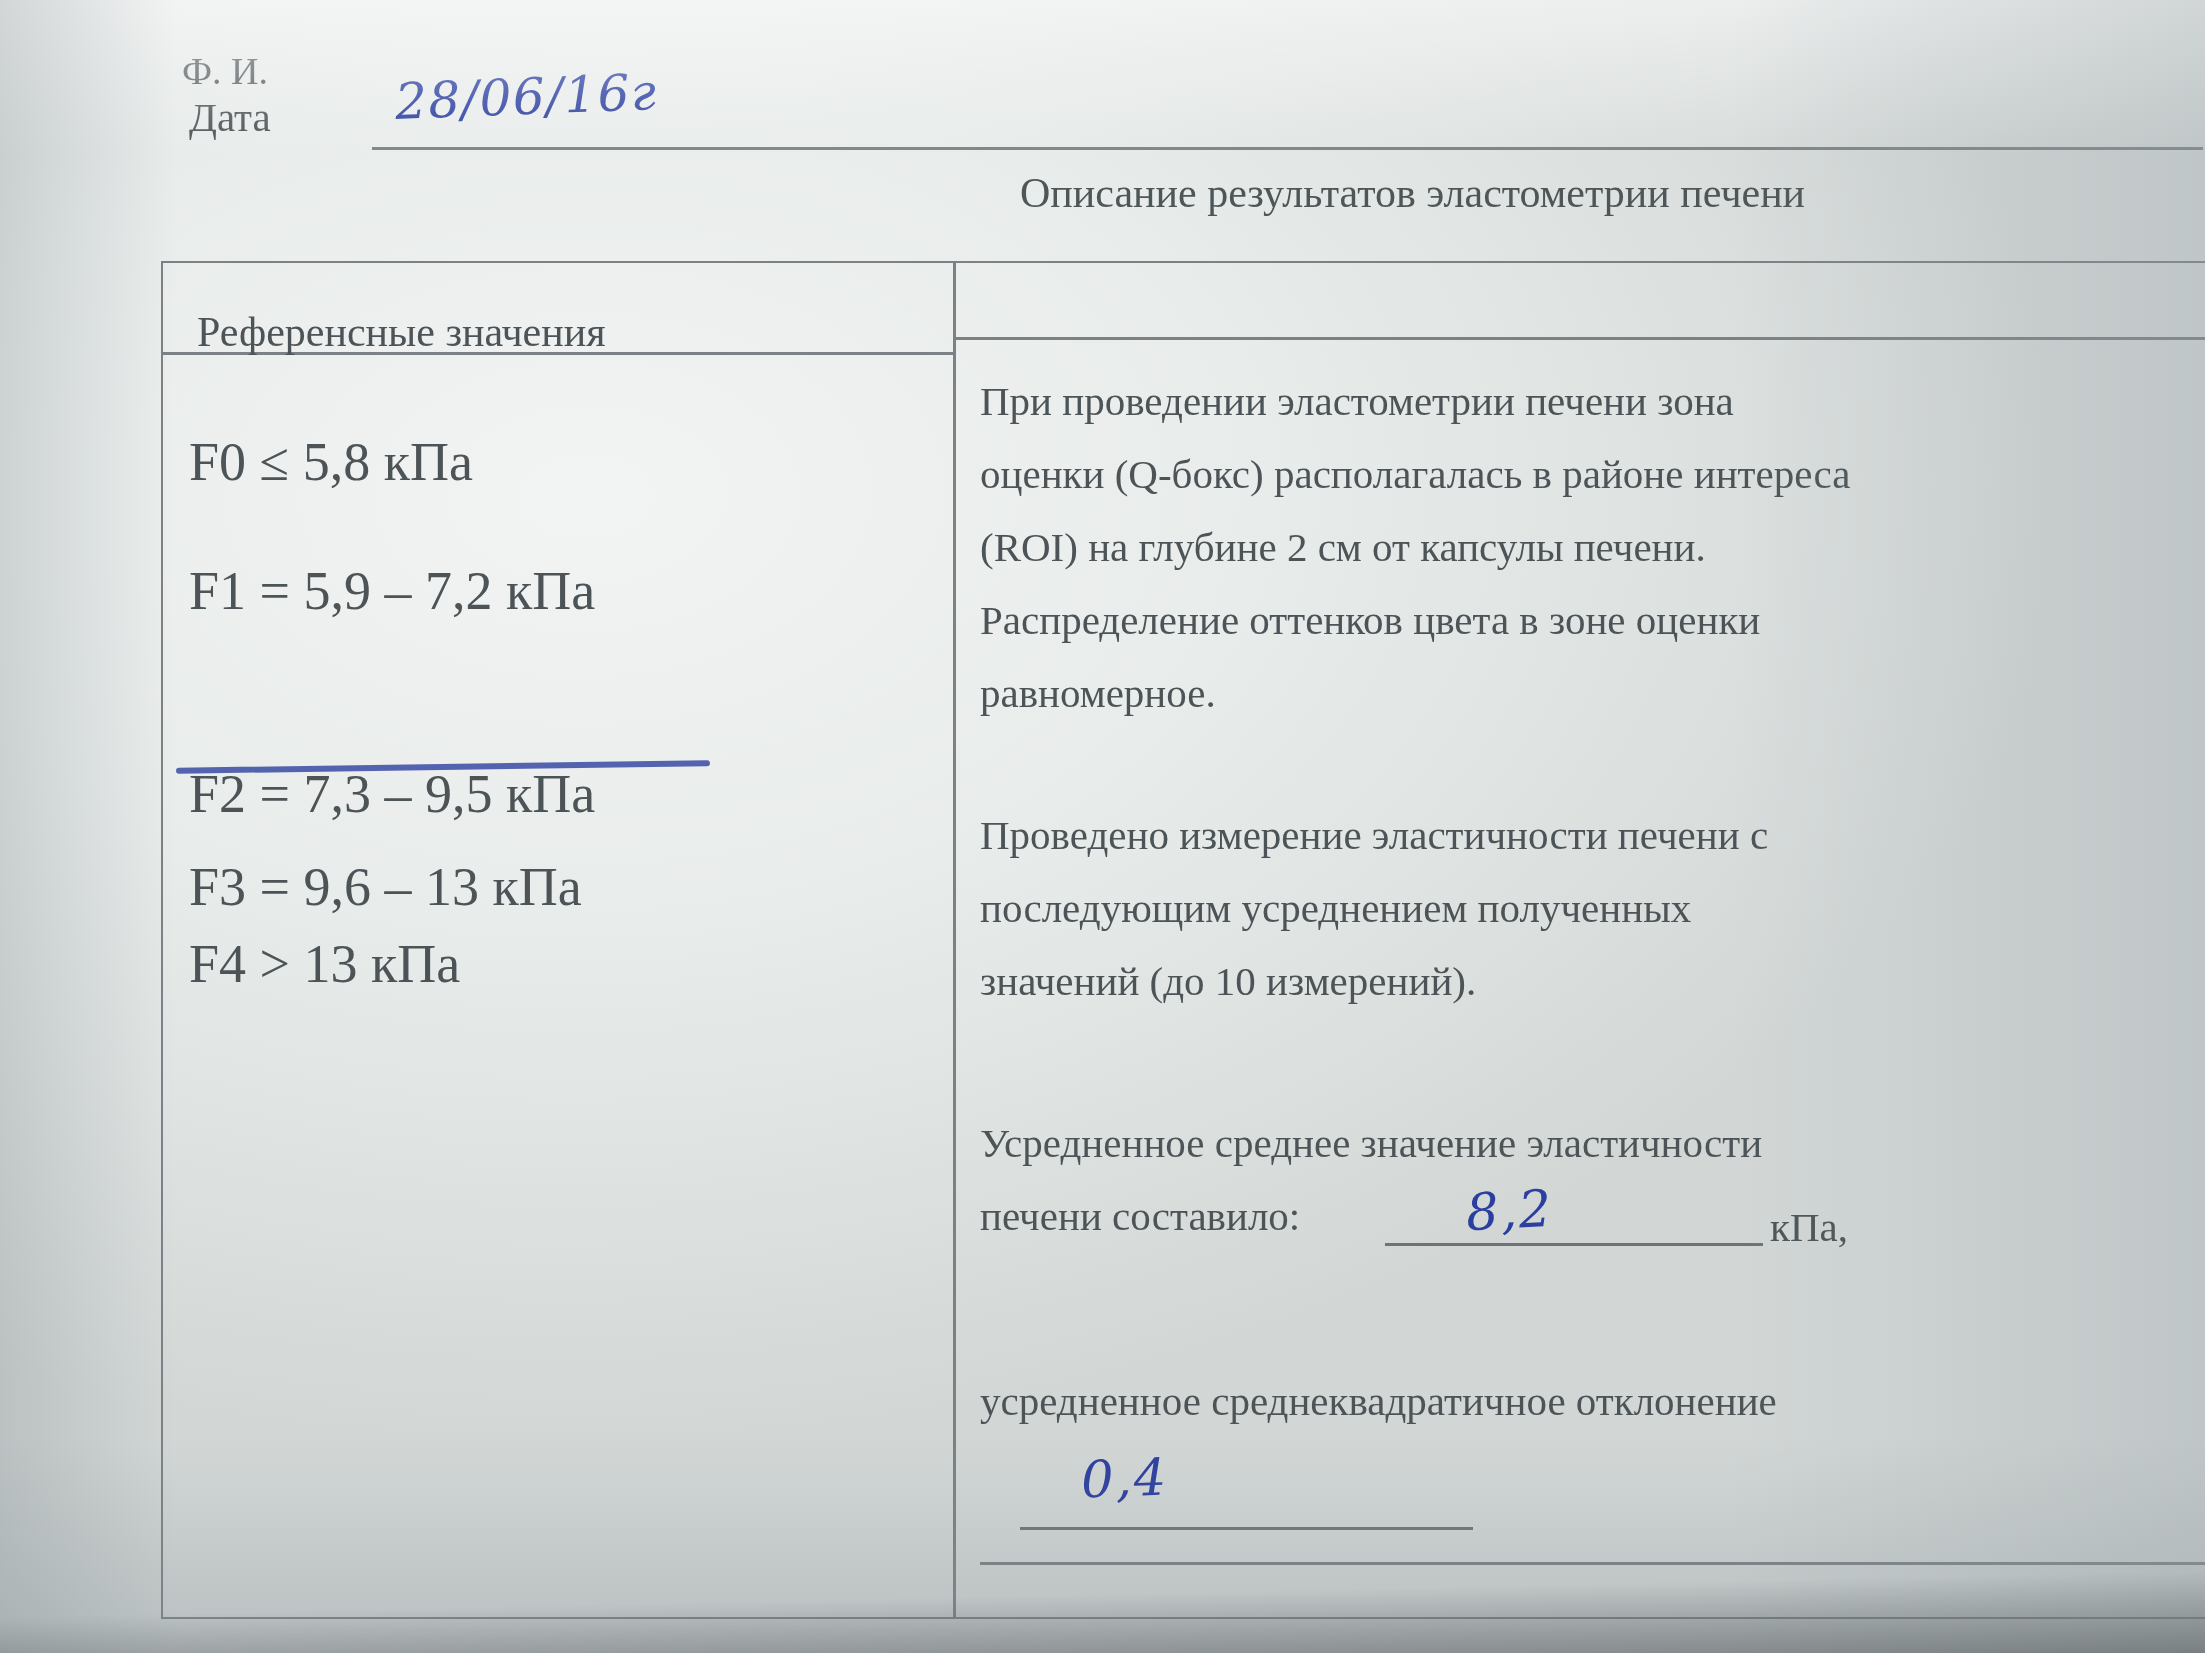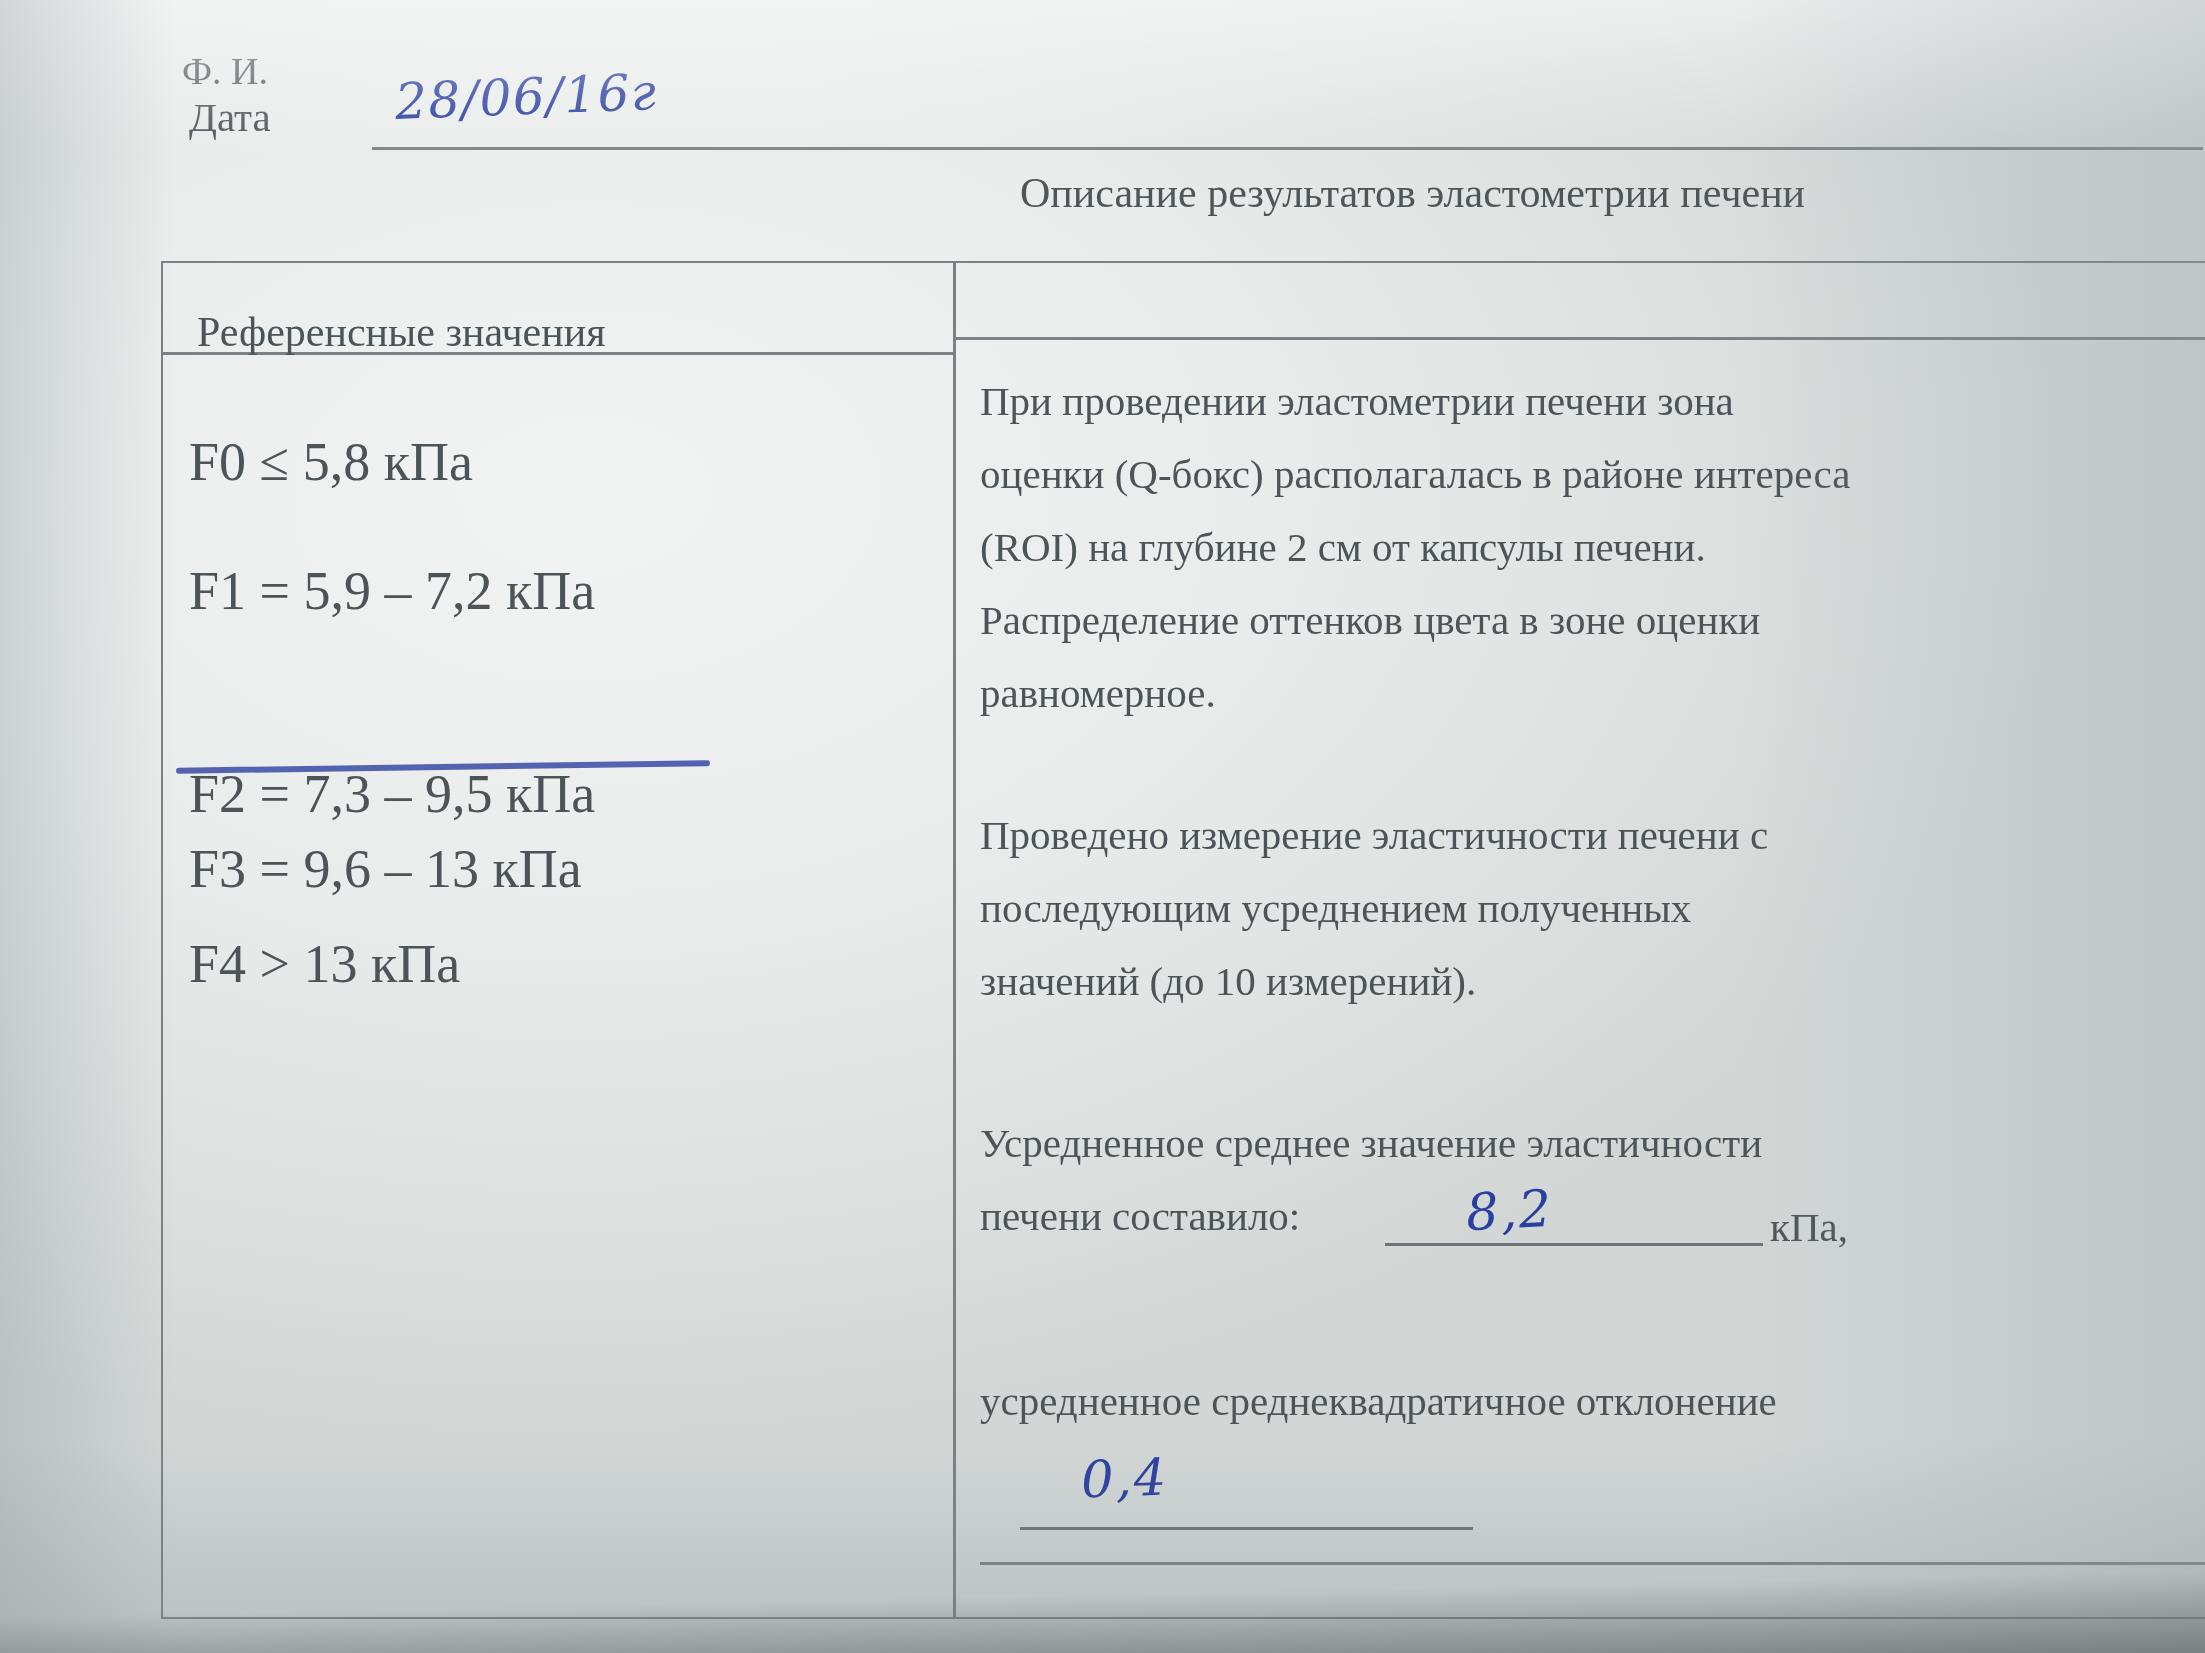--- a/index.html
+++ b/index.html
@@ -173,21 +173,21 @@
   .ref-head {
     left: 116px;
     top: 223px;
     font-size: 42px;
     margin-top: 24px;
   }
   .ref-item { left: 108px; font-size: 54px; }
   .r0 { top: 370px; }
   .r1 { top: 499px; }
   .r2 { top: 665px; margin-top: 37px; }
-  .r3 { top: 777px; }
+  .r3 { top: 795px; }
   .r4 { top: 872px; }
 
   .underline-f2 {
     position: absolute;
     left: 95px;
     top: 703px;
     width: 534px;
     height: 6px;
     background: #3a4aa3;
     border-radius: 4px;

